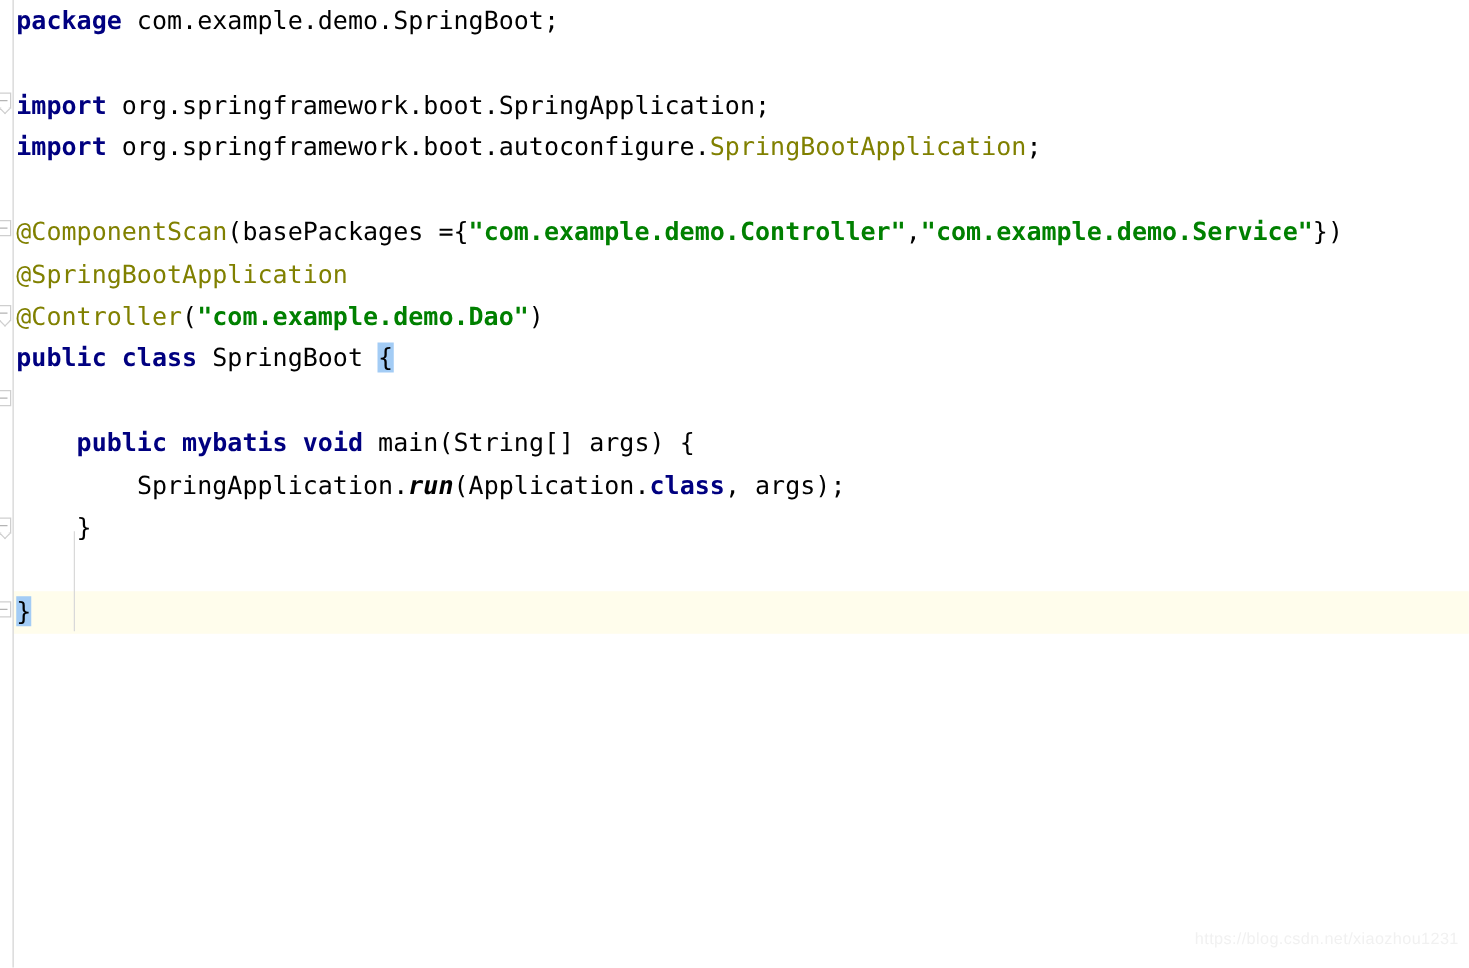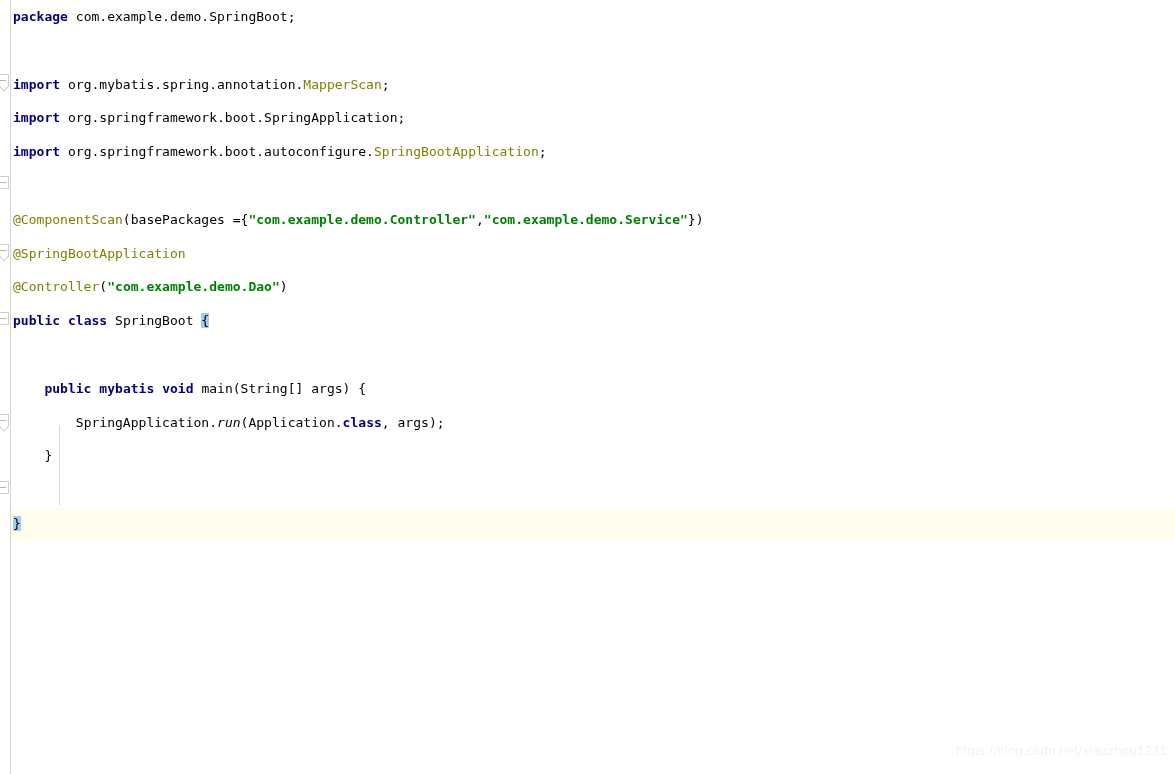--- a/index.html
+++ b/index.html
@@ -81,21 +81,21 @@
     top: 0;
     width: 1175px;
     height: 774px;
     z-index: 1;
   }
   .line {
     position: relative;
     height: 33.8px;
     line-height: 33.8px;
     white-space: pre;
-    font-size: 13px;
+    font-size: 20px;
     padding-left: 13px;
     color: #000000;
     letter-spacing: 0.02px;
   }
   .line.current {
     background: #fffdec;
   }
 
   
   .indent-guide {
@@ -103,21 +103,21 @@
     width: 1px;
     background: #d9d9d9;
     z-index: 2;
   }
 
   
   .kw     { color: #000080; font-weight: bold; }
   .anno   { color: #808000; }
   .str    { color: #008000; font-weight: bold; }
   .plain  { color: #000000; }
-  .ital   { font-style: italic; }
+  .ital   { font-style: italic; font-weight: bold; }
   .match  { background: #a3ccf5; }
 
   
   .watermark {
     position: absolute;
     right: 8px;
     bottom: 16px;
     font-family: "Liberation Sans", sans-serif;
     font-size: 13px;
     color: #f1f1f1;
@@ -142,21 +142,20 @@
   <div class="gutter-sep"></div>
 
   <div class="indent-guide" style="left:59px; top:425px; height:80px;"></div>
 
   <div class="code">
 
     <div class="line"><span class="kw">package</span><span class="plain"> com.example.demo.SpringBoot;</span></div>
 
     <div class="line"></div>
 
-    <div class="line"><span class="kw">import</span><span class="plain"> org.mybatis.spring.annotation.</span><span class="anno">MapperScan</span><span class="plain">;</span></div>
 
     <div class="line"><span class="kw">import</span><span class="plain"> org.springframework.boot.SpringApplication;</span></div>
 
     <div class="line"><span class="kw">import</span><span class="plain"> org.springframework.boot.autoconfigure.</span><span class="anno">SpringBootApplication</span><span class="plain">;</span></div>
 
 
     <div class="line"></div>
 
     <div class="line"><span class="anno">@ComponentScan</span><span class="plain">(basePackages ={</span><span class="str">"com.example.demo.Controller"</span><span class="plain">,</span><span class="str">"com.example.demo.Service"</span><span class="plain">})</span></div>
 

